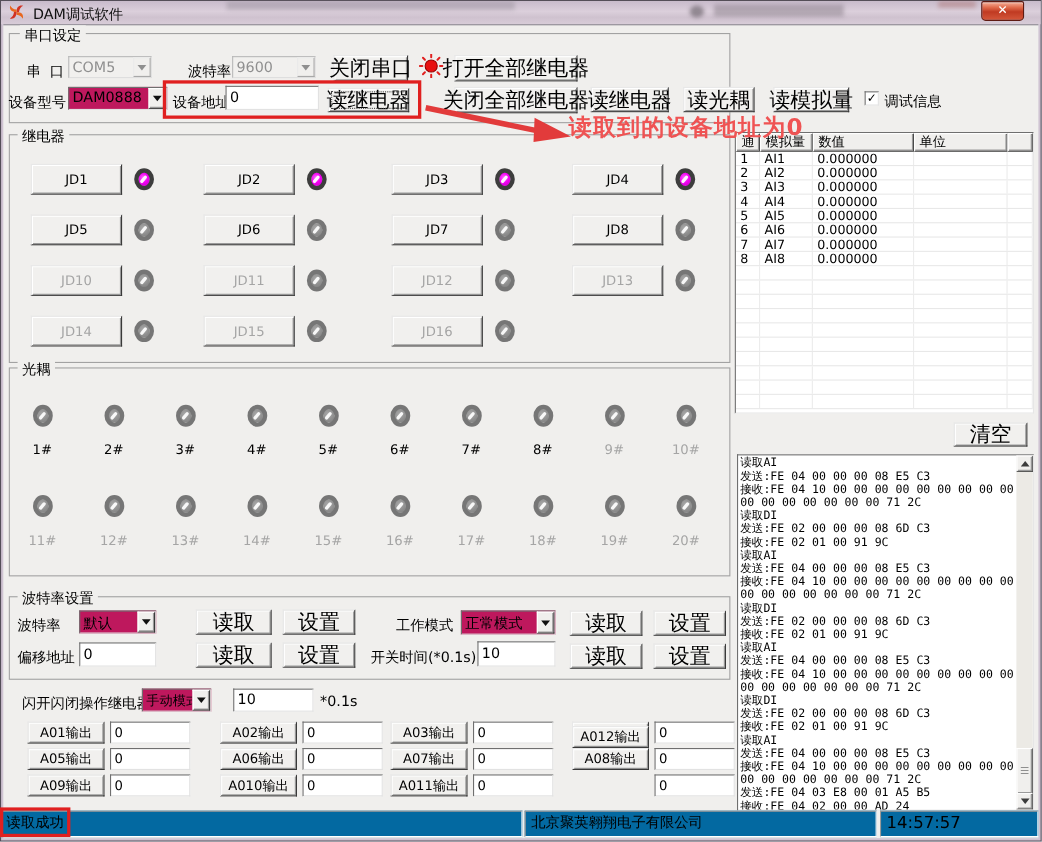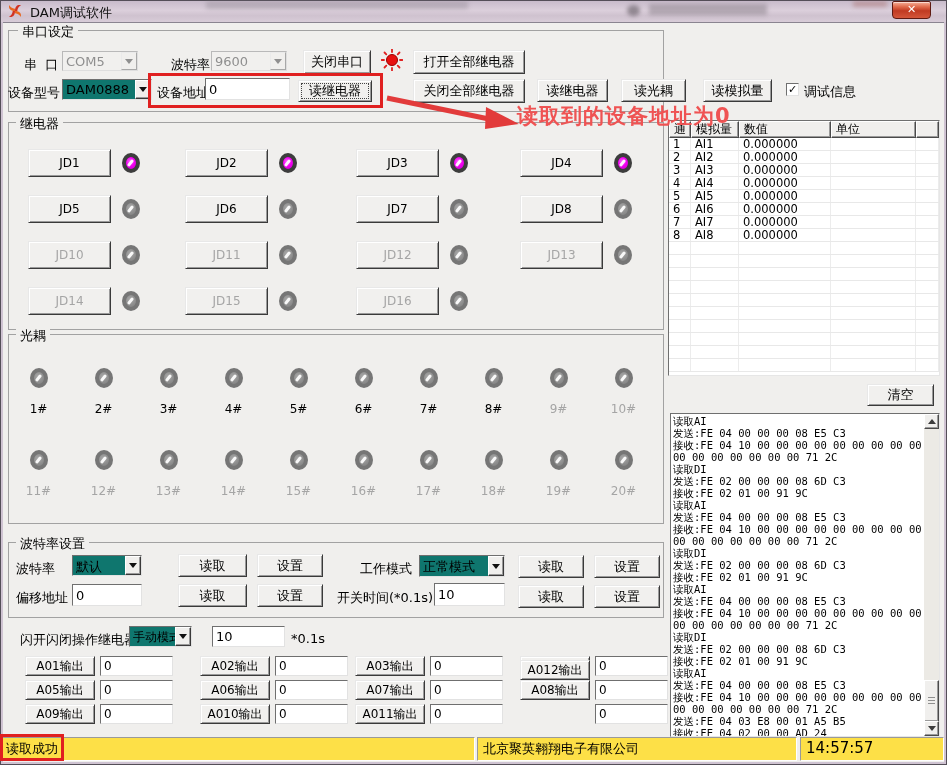--- a/index.html
+++ b/index.html
@@ -23,30 +23,30 @@
   .abs { position:absolute; }
   .lbl { font-size:13px; color:#000; white-space:nowrap; }
   .dis { color:#a5a5a5 !important; }
 
   .grp { position:absolute; border:1px solid #a2a2a2; }
   .grplabel { position:absolute; background:#f0efed; padding:0 4px; font-size:13px; white-space:nowrap; }
 
   .btn { position:absolute; background:#f1f0ee; color:#000;
     border:1px solid; border-color:#e8e8e8 #3a3a3a #3a3a3a #e8e8e8;
     box-shadow: inset 1px 1px 0 #ffffff, inset -1px -1px 0 #9a9a9a;
-    font-family:"DejaVu Sans", sans-serif; font-size:13px;
+    font-family:"DejaVu Sans", sans-serif; font-size:19px;
     display:flex; align-items:center; justify-content:center; white-space:nowrap; cursor:default; }
   .btn.sm { font-size:12px; }
   .btn.focusbtn { outline:1px dotted #444; outline-offset:-4px; }
   .btn.dis { color:#a5a5a5; }
 
   .tin { position:absolute; background:#fff; border:1px solid; border-color:#6f6f6f #e2e2e2 #e2e2e2 #6f6f6f;
     font-family:"DejaVu Sans", sans-serif; font-size:13px; padding:0 3px; color:#000; }
 
-  .combo { position:absolute; background:#0f766e; border:1px solid; border-color:#6f6f6f #e2e2e2 #e2e2e2 #6f6f6f;
+  .combo { position:absolute; background:#be185d; border:1px solid; border-color:#6f6f6f #e2e2e2 #e2e2e2 #6f6f6f;
     display:flex; align-items:stretch; }
   .combo .txt { flex:1; font-size:13px; padding:2px 0 0 3px; overflow:hidden; white-space:nowrap; }
   .combo .arrowbox { width:16px; background:#f0efed; border:1px solid; border-color:#fff #3a3a3a #3a3a3a #fff;
     box-shadow: inset -1px -1px 0 #9a9a9a; display:flex; align-items:center; justify-content:center; }
   .tri { width:0; height:0; border-left:4px solid transparent; border-right:4px solid transparent; border-top:5px solid #101010; }
   .combo.disabled { background:#f1f0ee; border-color:#b9b9b9 #dedede #dedede #b9b9b9;justify-content:center; }
   .combo.disabled .txt { color:#8f8f8f; }
   .combo.disabled .arrowbox { border-color:#eaeaea #a8a8a8 #a8a8a8 #eaeaea; box-shadow:none; }
   .combo.disabled .tri { border-top-color:#8f8f8f; }
 
@@ -90,21 +90,21 @@
   .sbbtn { position:absolute; left:0; width:15px; height:15px; background:#f0efed; border:1px solid;
     border-color:#fff #4a4a4a #4a4a4a #fff; box-shadow: inset -1px -1px 0 #9a9a9a;
     display:flex; align-items:center; justify-content:center; }
   .tu { width:0;height:0;border-left:4px solid transparent;border-right:4px solid transparent;border-bottom:5px solid #3c3c3c; }
   .td { width:0;height:0;border-left:4px solid transparent;border-right:4px solid transparent;border-top:5px solid #3c3c3c; }
   .sbthumb { position:absolute; left:0; top:266px; width:15px; height:42px; background:#f0efed; border:1px solid;
     border-color:#fff #4a4a4a #4a4a4a #fff; box-shadow: inset -1px -1px 0 #9a9a9a; }
   .sbthumb::after { content:""; position:absolute; left:3px; top:16px; width:7px; height:8px;
     background:repeating-linear-gradient(180deg,#8f8f8f 0 1px,transparent 1px 3px); }
 
-  .sbcell { position:absolute; top:737px; height:24px; background:#fde047; border:1px solid;
+  .sbcell { position:absolute; top:737px; height:24px; background:#0369a1; border:1px solid;
     border-color:#9a9a9a #fff #fff #9a9a9a; font-size:13px; line-height:21px; padding-left:5px; white-space:nowrap; }
 
   .redbox { position:absolute; border:3px solid #e02020; }
   .rednote { position:absolute; left:517px; top:102px; font-size:21px; font-weight:bold;
     color:#ef5353; letter-spacing:1px; white-space:nowrap; }
 
   .infotext { position:absolute; left:537px; top:56px; font-size:13px; font-weight:bold; white-space:nowrap; }
 </style>
 </head>
 <body>

